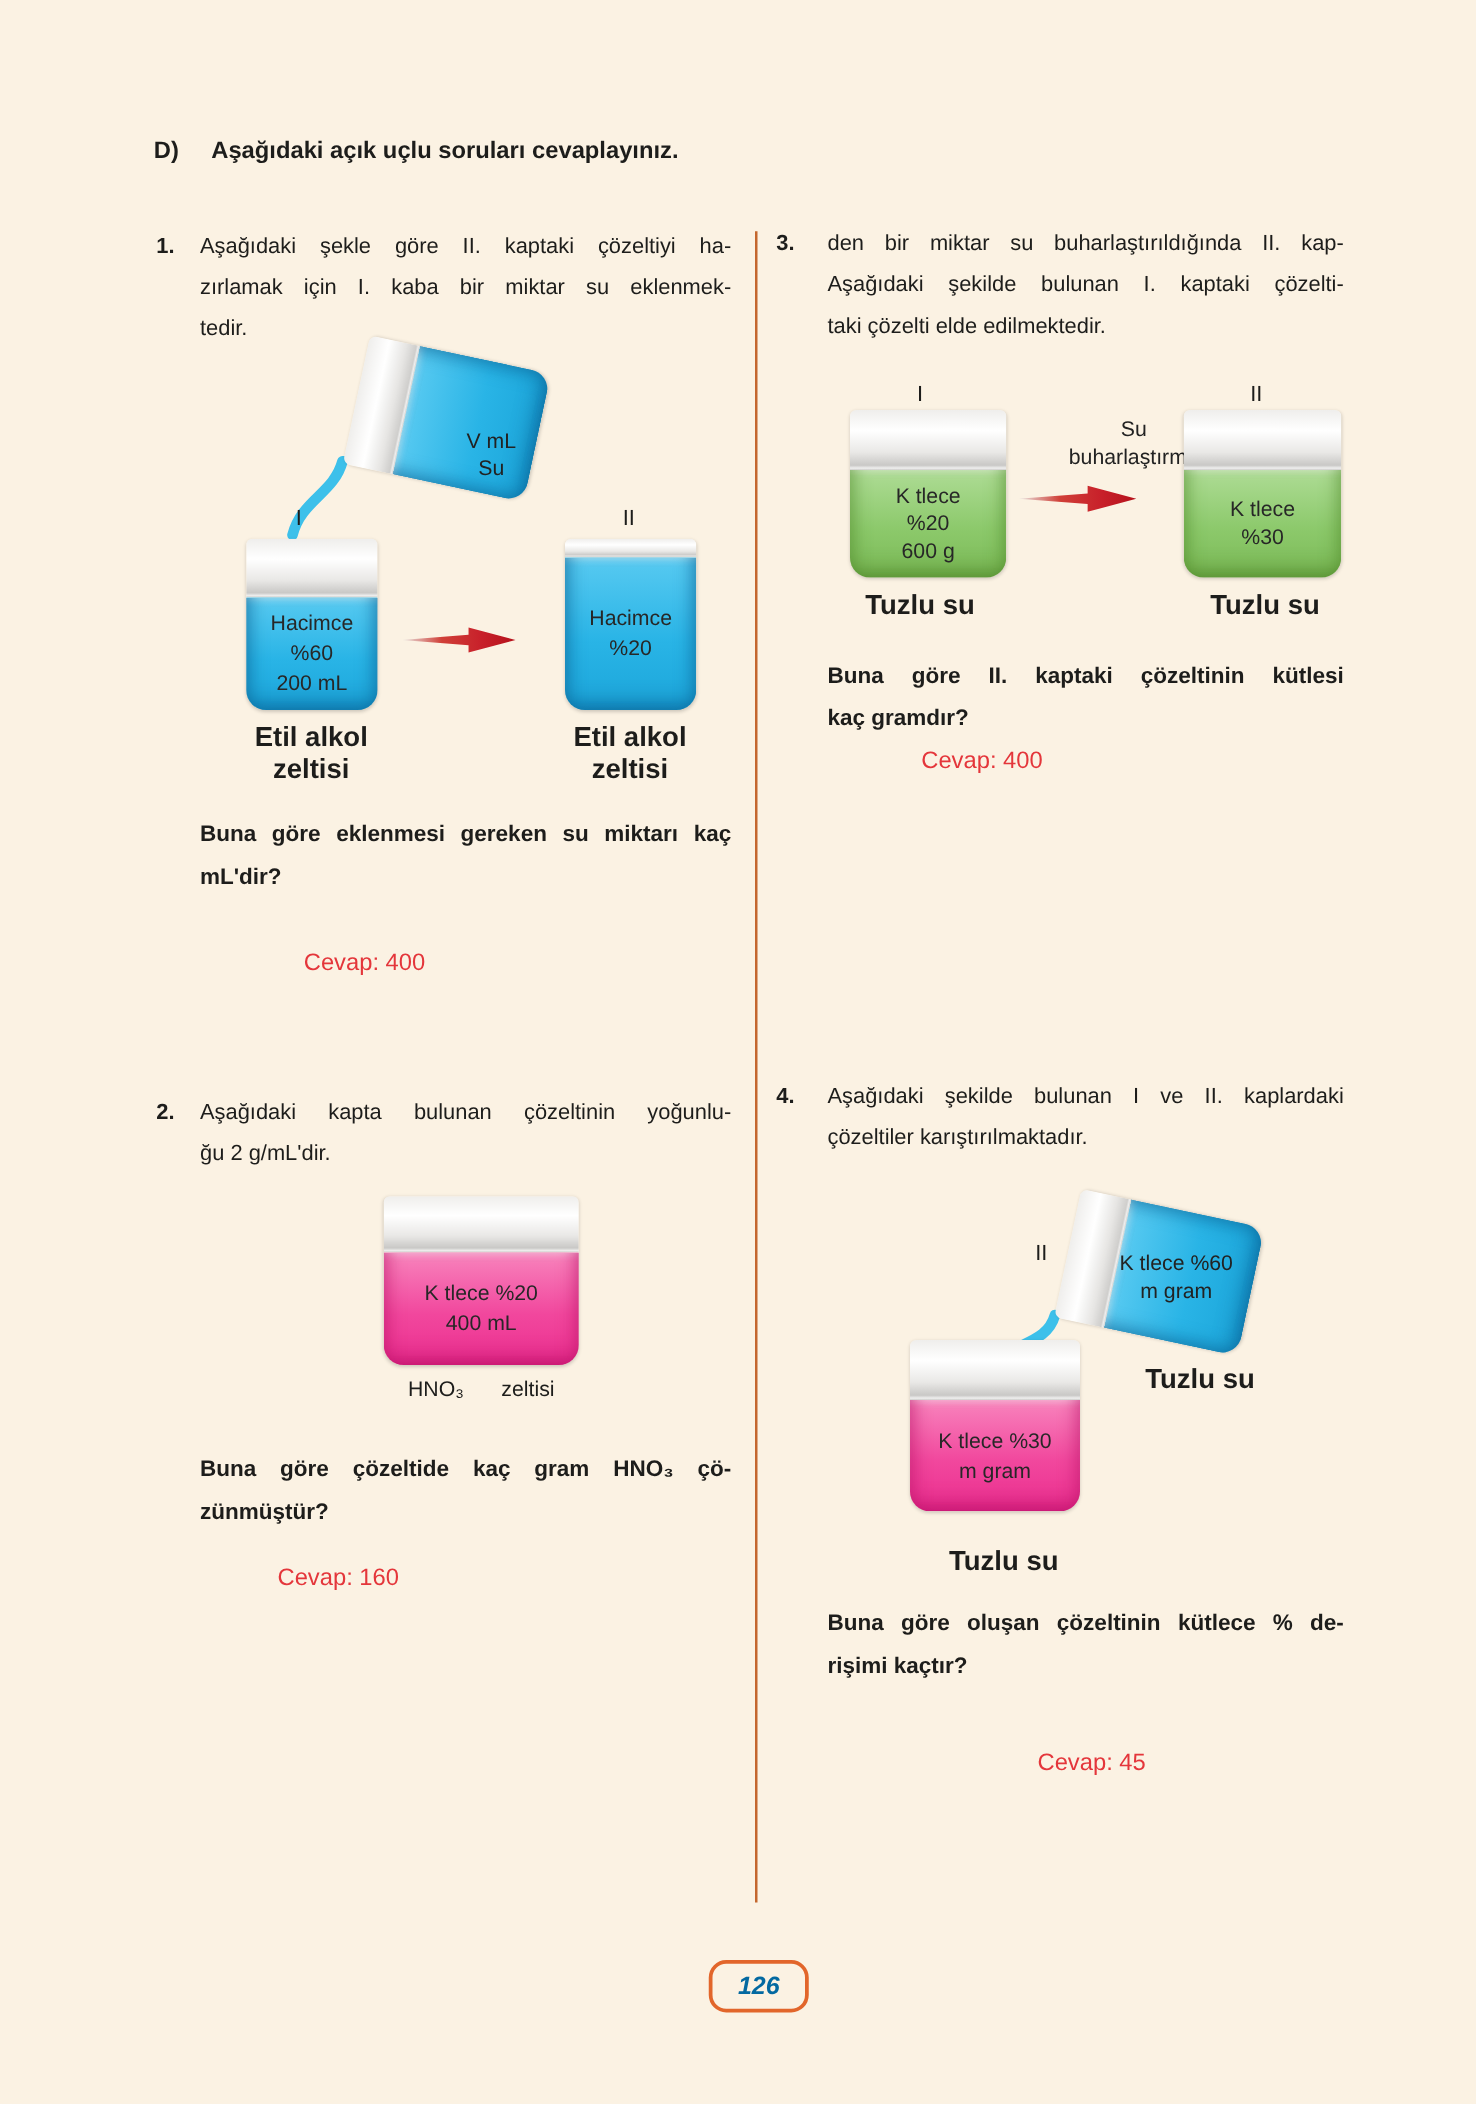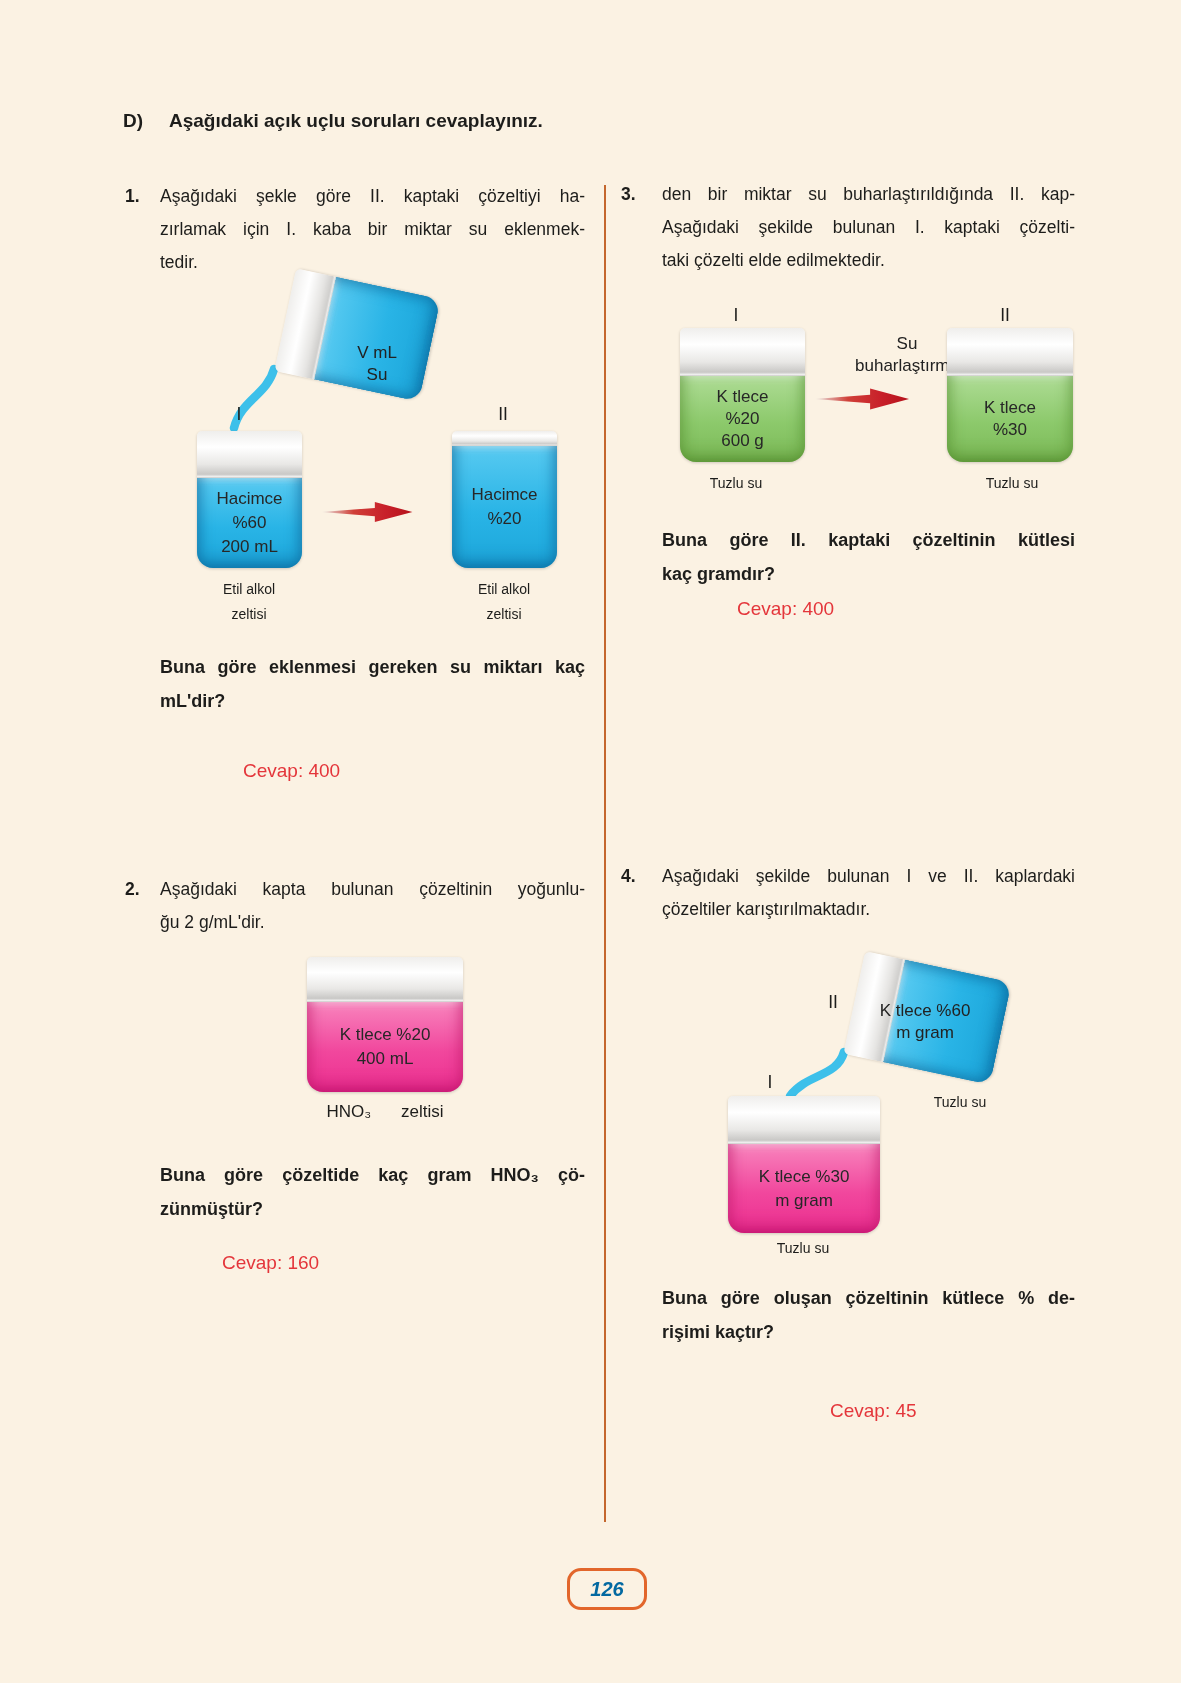--- a/index.html
+++ b/index.html
@@ -26,22 +26,22 @@
   .justify .line:last-child{text-align-last:left;}
 
   .answer{position:absolute;font-size:19px;color:#e4363b;}
 
   .divider{position:absolute;left:604px;top:185px;width:2px;height:1337px;background:#c4672e;}
 
   
   .diagram{position:absolute;}
   .diagram svg{position:absolute;left:0;top:0;}
   .blabel{position:absolute;font-size:17.5px;transform:translateX(-50%);color:#1d1d1b;}
-  .caption{position:absolute;font-size:14px;line-height:25px;text-align:center;color:#1d1d1b;}
-  .pour-label{position:absolute;font-size:17px;line-height:22px;text-align:center;transform:translateX(-50%);color:#222;}
+  .caption{position:absolute;font-size:22px;line-height:25px;text-align:center;color:#1d1d1b;font-weight:bold;}
+  .pour-label{position:absolute;font-size:17px;line-height:22px;text-align:center;transform:translateX(-50%);color:#222;margin-left:16px;}
 
   
   .beaker{position:absolute;display:flex;flex-direction:column;overflow:hidden;
           border-radius:5px 5px 16px 16px;box-shadow:0 1px 3px rgba(0,0,0,.18);}
   .beaker .glass{flex:0 0 auto;
           background:linear-gradient(180deg,#efeeec 0%,#ffffff 35%,#e9e8e6 72%,#c9c8c6 94%,#f6f6f6 100%);
           border-bottom:1px solid rgba(0,0,0,.10);}
   .beaker .liquid{flex:1 1 auto;display:flex;flex-direction:column;align-items:center;justify-content:center;
           font-size:17px;line-height:24px;color:#272727;text-align:center;}
 
@@ -245,21 +245,21 @@
       <div class="liquid"></div>
     </div>
     <div class="blabel" style="left:208px;top:52px">II</div>
     <div class="pour-label" style="left:300px;top:60px">
         <div class="line">K tlece %60</div>
         <div class="line">m gram</div>
       </div>
     <div class="caption" style="left:268px;top:150px;width:134px">Tuzlu su</div>
 
     <div class="blabel" style="left:145px;top:132px">I</div>
-    <div class="beaker pink" style="left:103px;top:156px;width:152px;height:137px">
+    <div class="beaker pink" style="left:103px;top:132px;width:136px;height:137px">
       <div class="glass" style="flex-basis:47px"></div>
       <div class="liquid">
           <div class="line">K tlece %30</div>
           <div class="line">m gram</div>
         </div>
     </div>
     <div class="caption" style="left:111px;top:296px;width:134px">Tuzlu su</div>
   </div>
 
   <div class="qbold justify" style="left:662px;top:1281px;width:413px">

